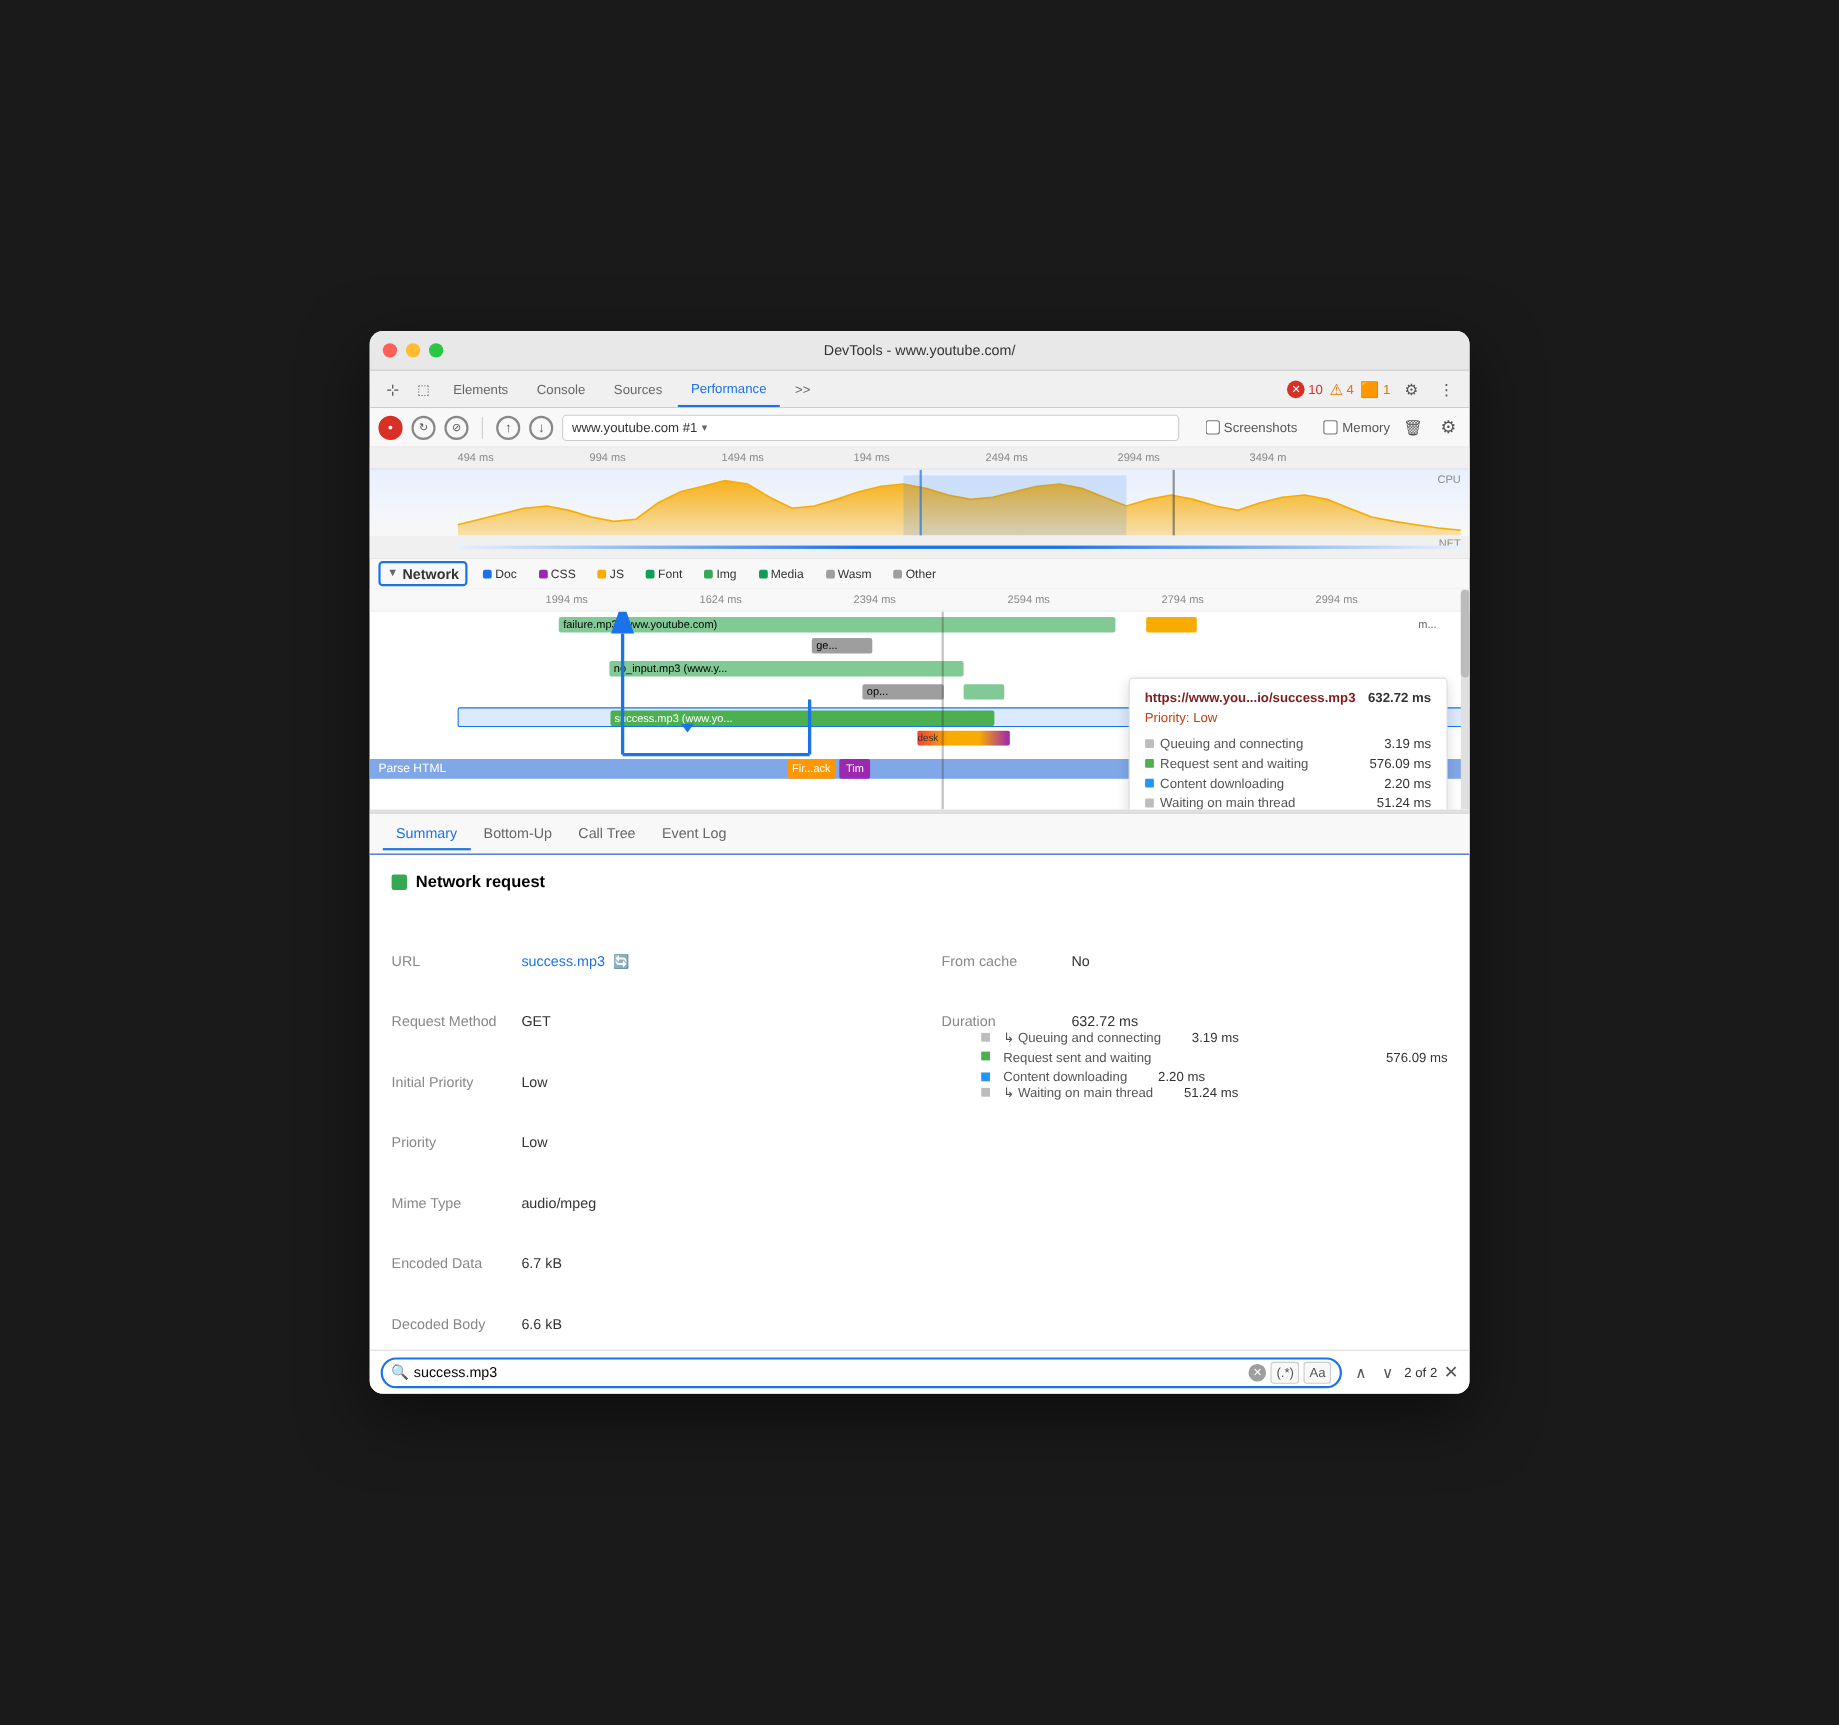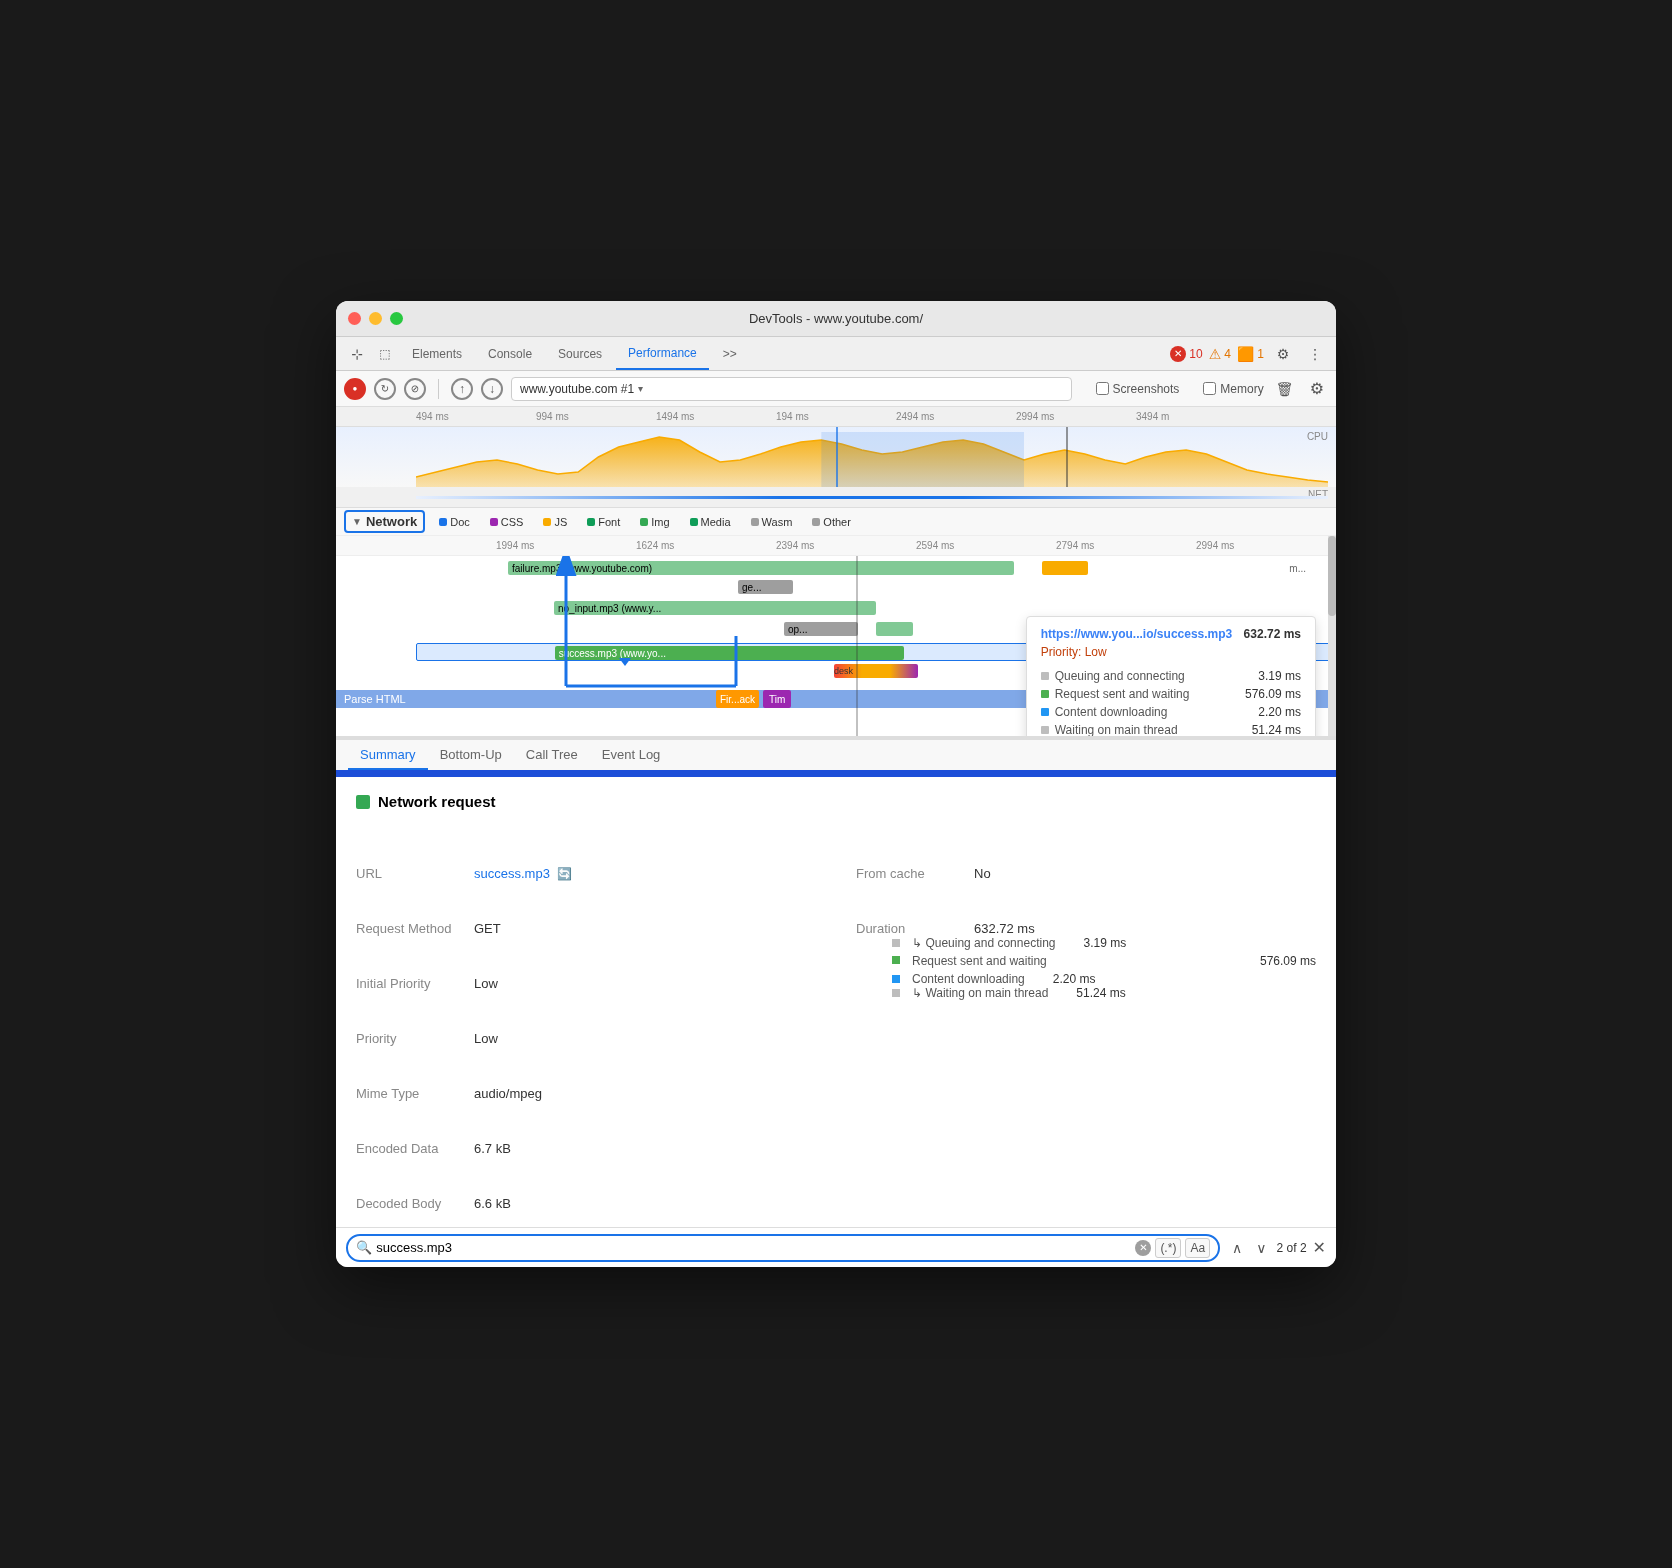--- a/index.html
+++ b/index.html
@@ -264,21 +264,21 @@
       padding: 10px 14px;
       min-width: 280px;
       z-index: 10;
     }
     .tooltip-url {
       font-size: 12px;
       color: #333;
       font-weight: 600;
       margin-bottom: 4px;
     }
-    .tooltip-url span { color: #3b82f6; }
+    .tooltip-url span { color: #7f1d1d; }
     .tooltip-priority {
       font-size: 12px;
       color: #c2410c;
       margin-bottom: 8px;
     }
     .tooltip-row {
       display: flex;
       justify-content: space-between;
       align-items: center;
       font-size: 12px;
@@ -292,21 +292,21 @@
       gap: 6px;
     }
     
     .bottom-panel {
       background: white;
       border-top: 2px solid #ddd;
     }
     .bottom-tabs {
       display: flex;
       align-items: center;
-      border-bottom: 7px solid #1d4ed8;
+      border-bottom: 1px solid #1d4ed8;
       padding: 0 12px;
       height: 37px;
       background: #f8f8f8;
     }
     .bottom-tab {
       padding: 6px 12px;
       font-size: 13px;
       color: #666;
       cursor: pointer;
       border-bottom: 2px solid transparent;

